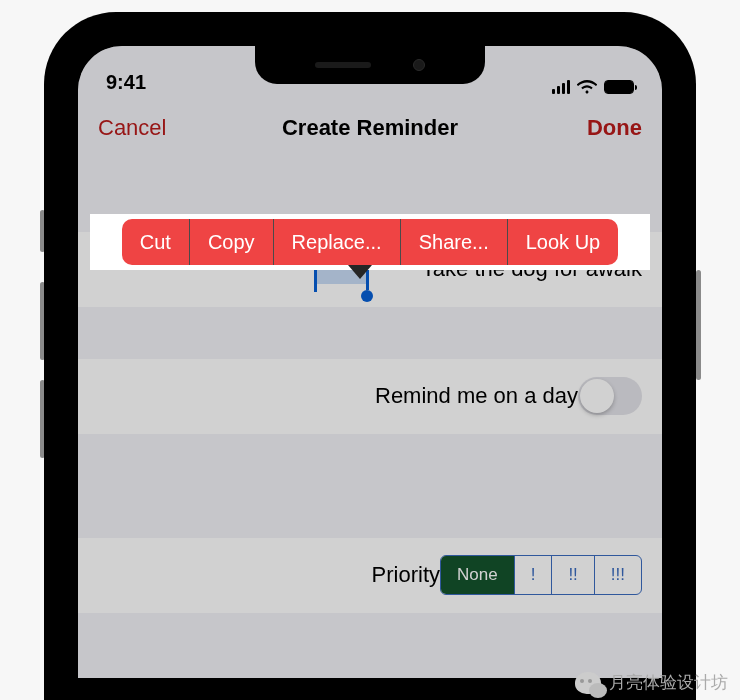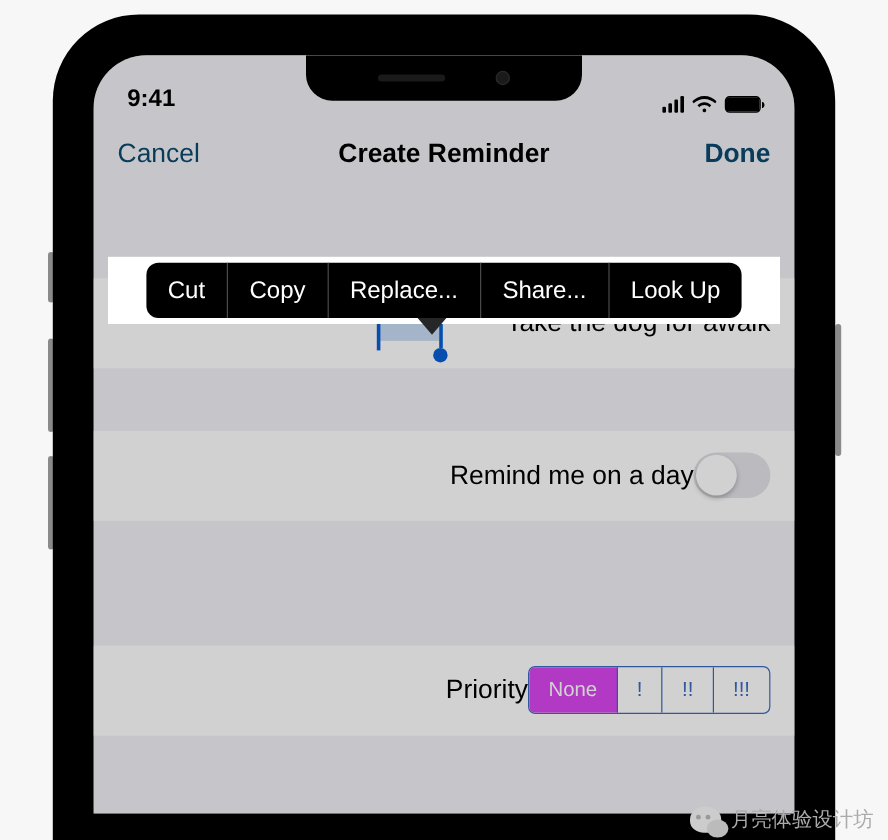--- a/index.html
+++ b/index.html
@@ -110,39 +110,39 @@
     }
     .battery-fill { width: 100%; height: 100%; background:#000; border-radius:2px; }
     
     .nav-bar {
       height: 56px;
       display: flex;
       align-items: center;
       justify-content: space-between;
       padding: 0 20px;
     }
-    .nav-left, .nav-right { font-size: 22px; color: #0c4a6e; width: 100px; }
+    .nav-left, .nav-right { font-size: 22px; color: #b91c1c; width: 100px; }
     .nav-right { text-align: right; font-weight: 600; }
     .nav-title { font-size: 22px; font-weight: 600; color: #000; }
     
     .edit-menu-wrap {
       position: absolute;
       top: 168px;
       left: 12px;
       right: 12px;
       height: 56px;
       background: #fff;
       z-index: 20;
       display:flex;
       align-items:center;
       justify-content:center;
     }
     .edit-menu {
       display: flex;
-      background: #000000;
+      background: #ef4444;
       border-radius: 10px;
       height: 46px;
       position: relative;
     }
     .edit-menu::after {
       content:'';
       position:absolute;
       top: 46px;
       left: 226px;
       border-left: 12px solid transparent;
@@ -205,21 +205,21 @@
     
     .segmented {
       display:flex; height: 40px; border: 1.5px solid #3b6cbf; border-radius: 6px;
       overflow:hidden;
     }
     .seg {
       padding: 0 16px; font-size: 17px; display:flex; align-items:center; justify-content:center;
       color:#3b6cbf; border-right:1.5px solid #3b6cbf;
     }
     .seg:last-child{border-right:none;}
-    .seg.selected { background:#d946ef; color:#fff; }
+    .seg.selected { background:#14532d; color:#fff; }
     
     .wechat-block {
       position:absolute;
       bottom: 6px;
       right: 12px;
       z-index: 100;
       display:flex;
       flex-direction:column;
       align-items:flex-end;
       gap:4px;

